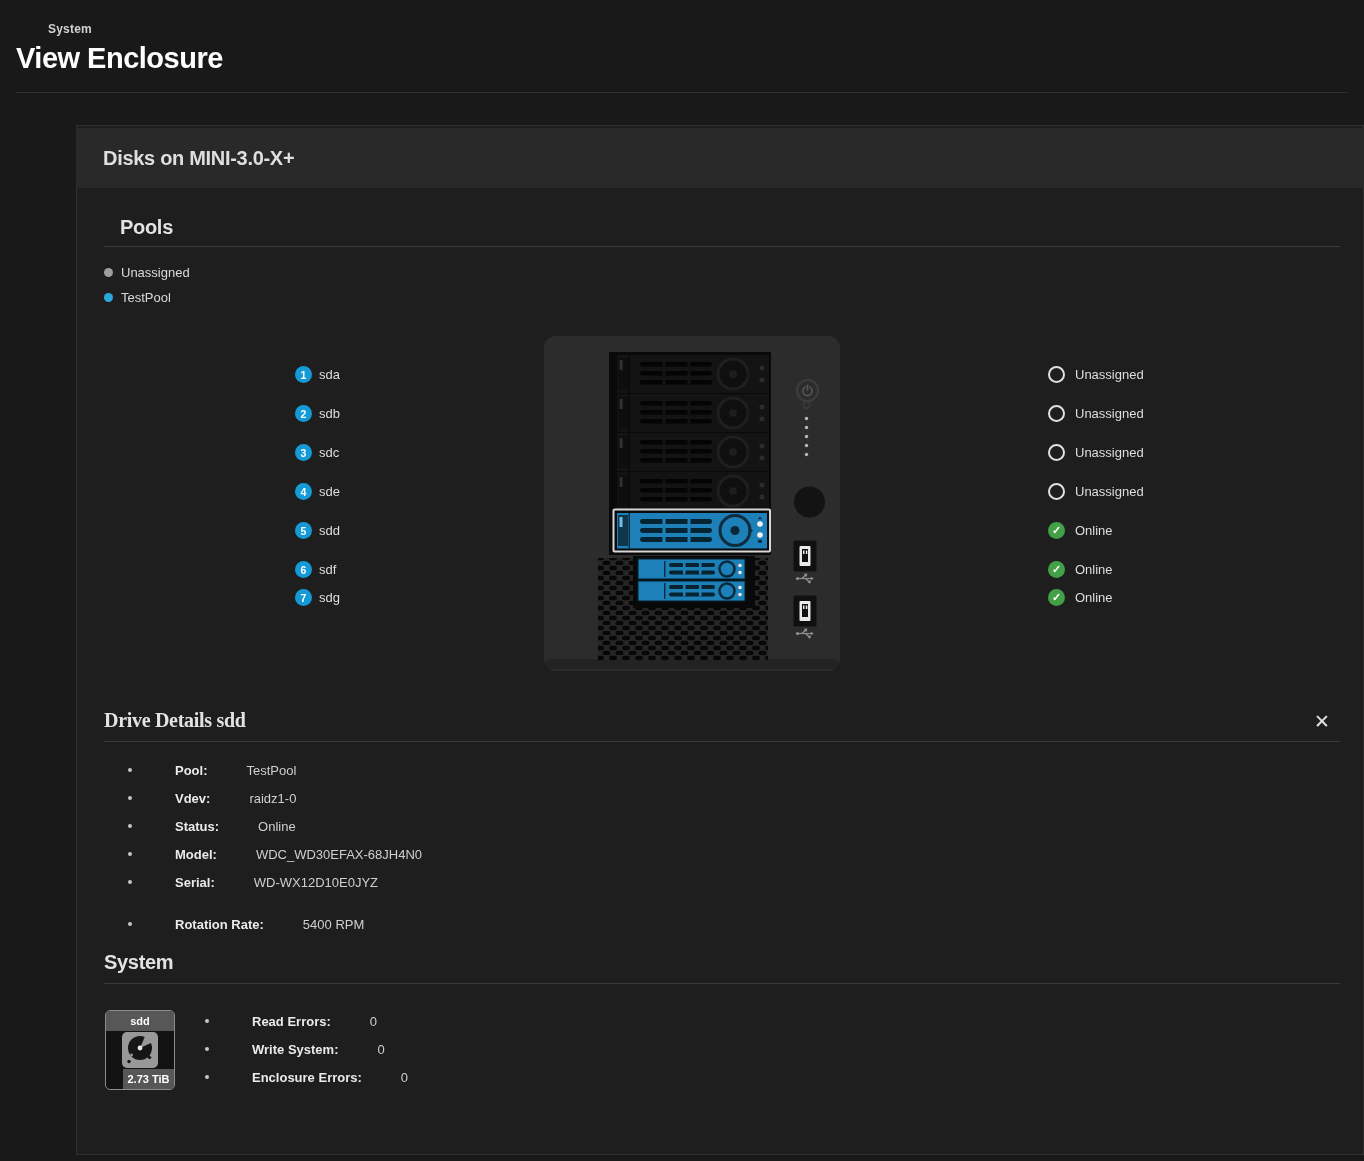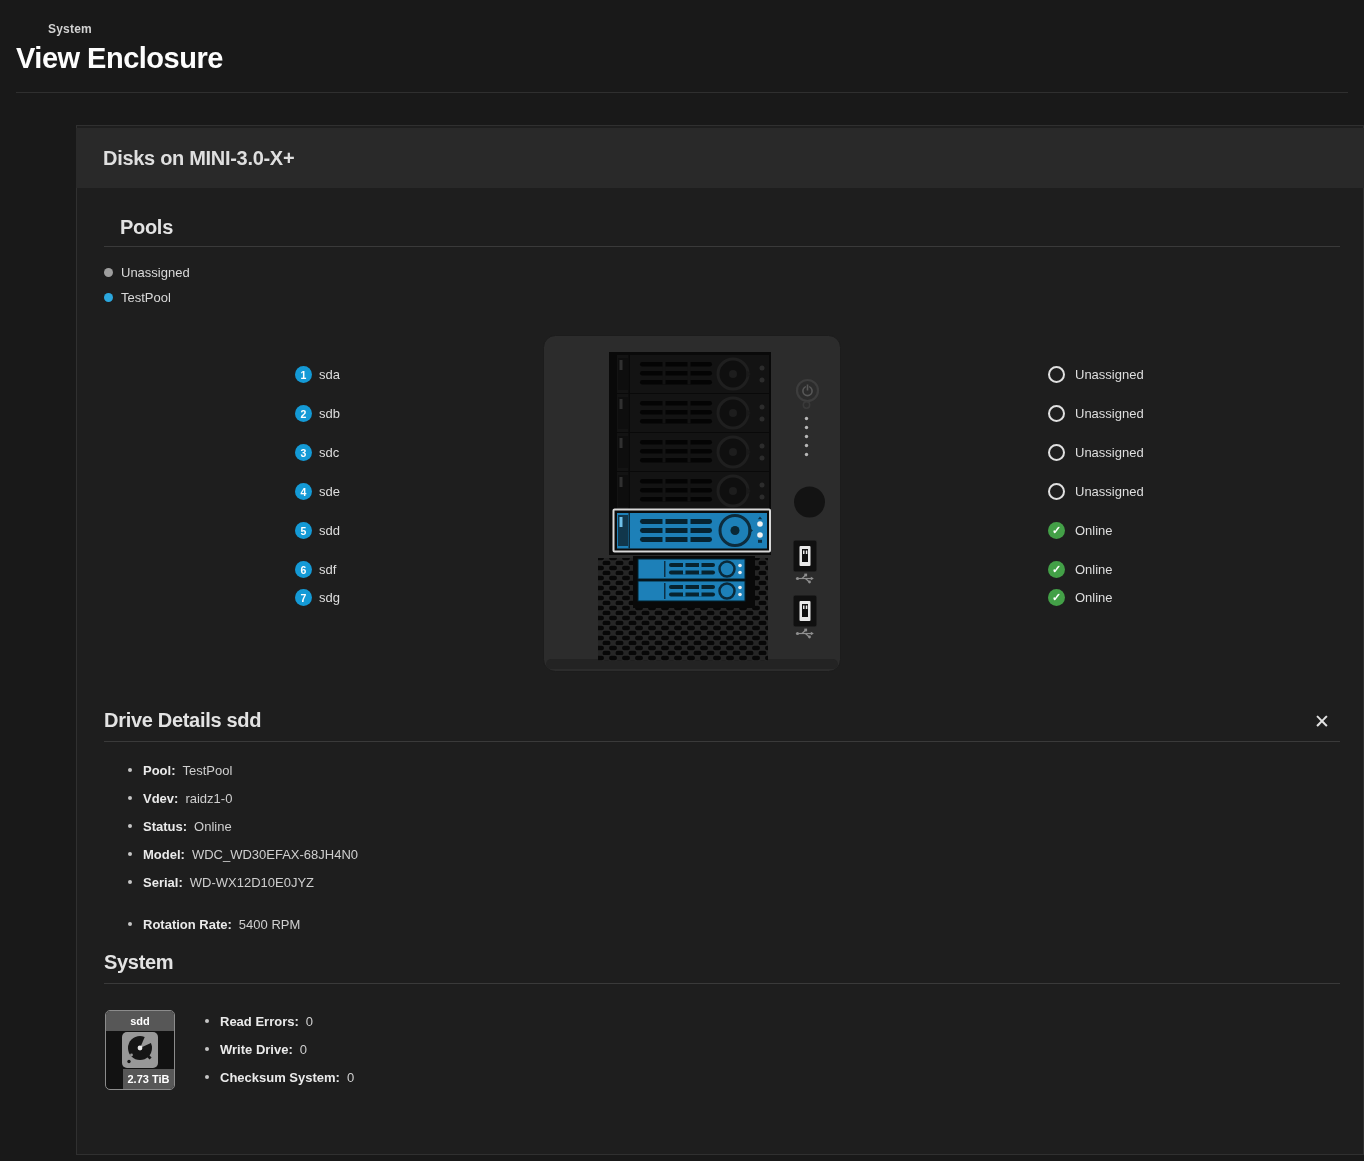--- a/index.html
+++ b/index.html
@@ -37,21 +37,21 @@
   .drive-label{font-size:13px;color:#dedede;}
 
   
   .status-row{display:flex;align-items:center;height:21px;gap:10px;}
   .icon-circle{width:17px;height:17px;border-radius:50%;border:2.5px solid #e0e0e0;background:transparent;}
   .icon-check{width:17px;height:17px;border-radius:50%;background:#43a047;color:#fff;
     font-size:11px;font-weight:700;display:flex;align-items:center;justify-content:center;line-height:17px;}
   .status-label{font-size:13px;color:#dedede;}
 
   
-  .li-row{display:flex;align-items:center;height:18px;}
+  .li-row{display:flex;align-items:center;height:18px;gap:32px;}
   .bullet{width:4px;height:4px;border-radius:50%;background:#c6c6c6;margin-right:11px;flex:none;}
   .li-label{font-size:13px;font-weight:700;color:#eaeaea;margin-right:7px;white-space:pre;}
   .li-value{font-size:13px;color:#cfcfcf;white-space:pre;}
 
   .close-btn{width:26px;height:26px;font-size:19px;color:#e3e3e3;display:flex;align-items:center;
     justify-content:center;cursor:pointer;}
 
   
   .disk-card{left:105px;top:1010px;width:70px;height:80px;border:1px solid #8c8c8c;border-radius:5px;
     overflow:hidden;display:flex;flex-direction:column;background:#121212;}
@@ -312,21 +312,21 @@
   </div>
   <div class="abs status-row" style="left:1048px;top:559px;">
     <span class="icon-check">✓</span>
     <span class="status-label">Online</span>
   </div>
   <div class="abs status-row" style="left:1048px;top:587px;">
     <span class="icon-check">✓</span>
     <span class="status-label">Online</span>
   </div>
 
-  <div class="abs section-heading" style="left:104px;top:707px;">Drive Details sdd</div>
+  <div class="abs section-heading" style="left:104px;top:707px;font-family:Liberation Serif, serif;">Drive Details sdd</div>
   <div class="abs close-btn" style="left:1309px;top:708px;">✕</div>
   <div class="abs divider" style="left:104px;top:741px;width:1236px;"></div>
 
   <div class="abs li-row" style="left:128px;top:761px;">
     <span class="bullet"></span>
     <span class="li-label">Pool:</span>
     <span class="li-value">TestPool</span>
   </div>
   <div class="abs li-row" style="left:128px;top:789px;">
     <span class="bullet"></span>
@@ -373,22 +373,22 @@
     <div class="band bottom">2.73 TiB</div>
   </div>
 
   <div class="abs li-row" style="left:205px;top:1012px;">
     <span class="bullet"></span>
     <span class="li-label">Read Errors:</span>
     <span class="li-value">0</span>
   </div>
   <div class="abs li-row" style="left:205px;top:1040px;">
     <span class="bullet"></span>
-    <span class="li-label">Write Drive:</span>
+    <span class="li-label">Write System:</span>
     <span class="li-value">0</span>
   </div>
   <div class="abs li-row" style="left:205px;top:1068px;">
     <span class="bullet"></span>
-    <span class="li-label">Checksum System:</span>
+    <span class="li-label">Enclosure Errors:</span>
     <span class="li-value">0</span>
   </div>
 
 </div>
 
 </body></html>

